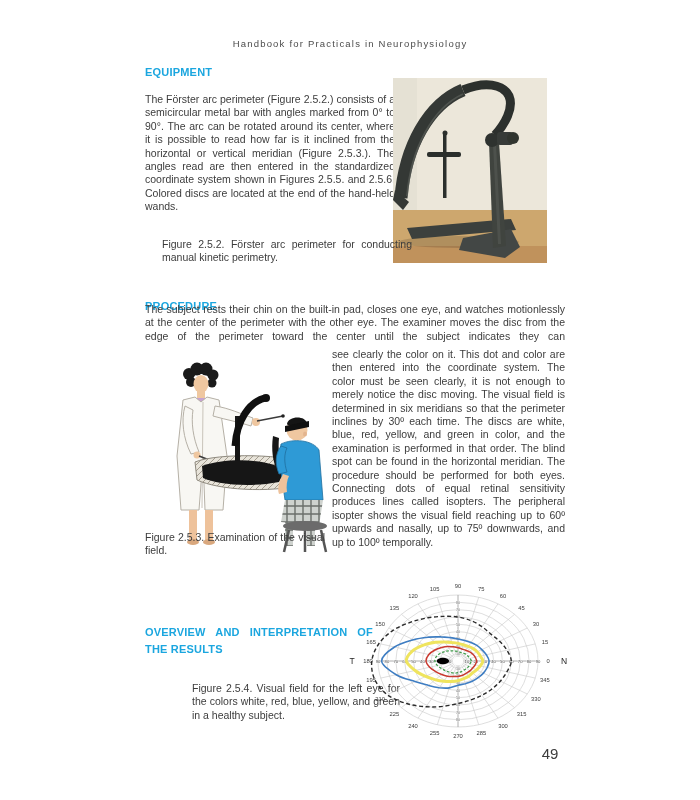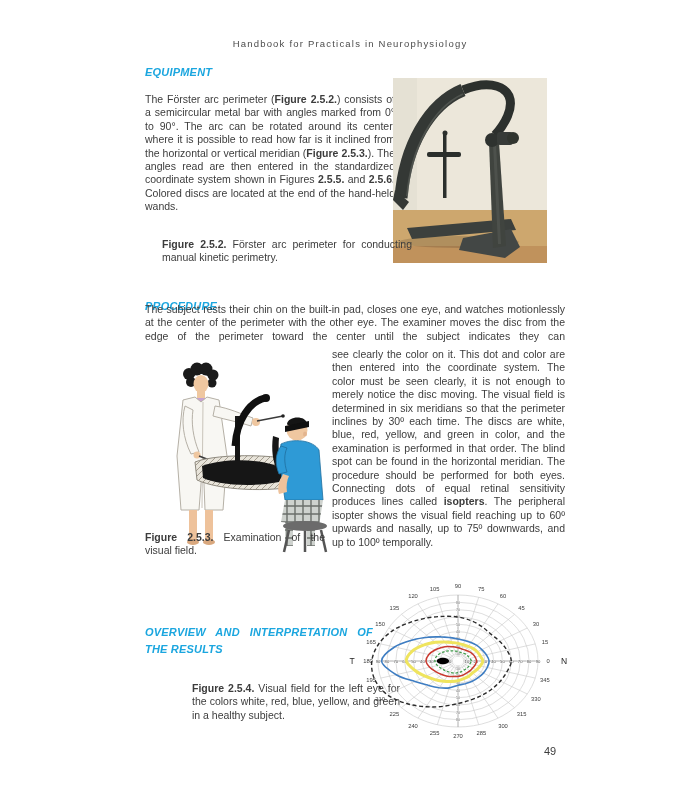--- a/index.html
+++ b/index.html
@@ -7,27 +7,27 @@
     width:700px;height:800px;position:relative;background:#ffffff;
     font-family:"Liberation Sans",sans-serif;color:#3c3c3c;overflow:hidden;
   }
   .abs{position:absolute;}
   .header{
     top:38px;left:0;width:700px;text-align:center;
     font-size:9.5px;letter-spacing:1.2px;color:#4c4c4c;
   }
   .h{
     color:#1ba6df;font-weight:bold;font-size:11px;letter-spacing:0.2px;
-    margin:0;line-height:16px;font-style:italic;
+    margin:0;line-height:16px;
   }
   p{margin:0;font-size:10.5px;line-height:13.4px;text-align:justify;}
   .jl{text-align-last:justify;}
-  .b{font-weight:bold;}
+  .b{font-weight:normal;}
   figure{margin:0;padding:0;}
-  .pagenum{font-size:11px;color:#3c3c3c;}
+  .pagenum{font-size:15px;color:#3c3c3c;}
   svg text{font-family:"Liberation Sans",sans-serif;}
 </style>
 </head>
 <body>
 
 <div class="abs header">Handbook for Practicals in Neurophysiology</div>
 
 <h2 class="abs h" style="left:145px;top:64px;">EQUIPMENT</h2>
 <p class="abs" style="left:145px;top:93px;width:250px;"><span>The Förster arc perimeter (</span><span class="b">Figure 2.5.2.</span><span>) consists of a semicircular metal bar with angles marked from 0° to 90°. The arc can be rotated around its center, where it is possible to read how far is it inclined from the horizontal or vertical meridian (</span><span class="b">Figure 2.5.3.</span><span>). The angles read are then entered in the standardized coordinate system shown in Figures </span><span class="b">2.5.5.</span><span> and </span><span class="b">2.5.6.</span><span> Colored discs are locat­ed at the end of the hand-held wands.</span></p>
 

